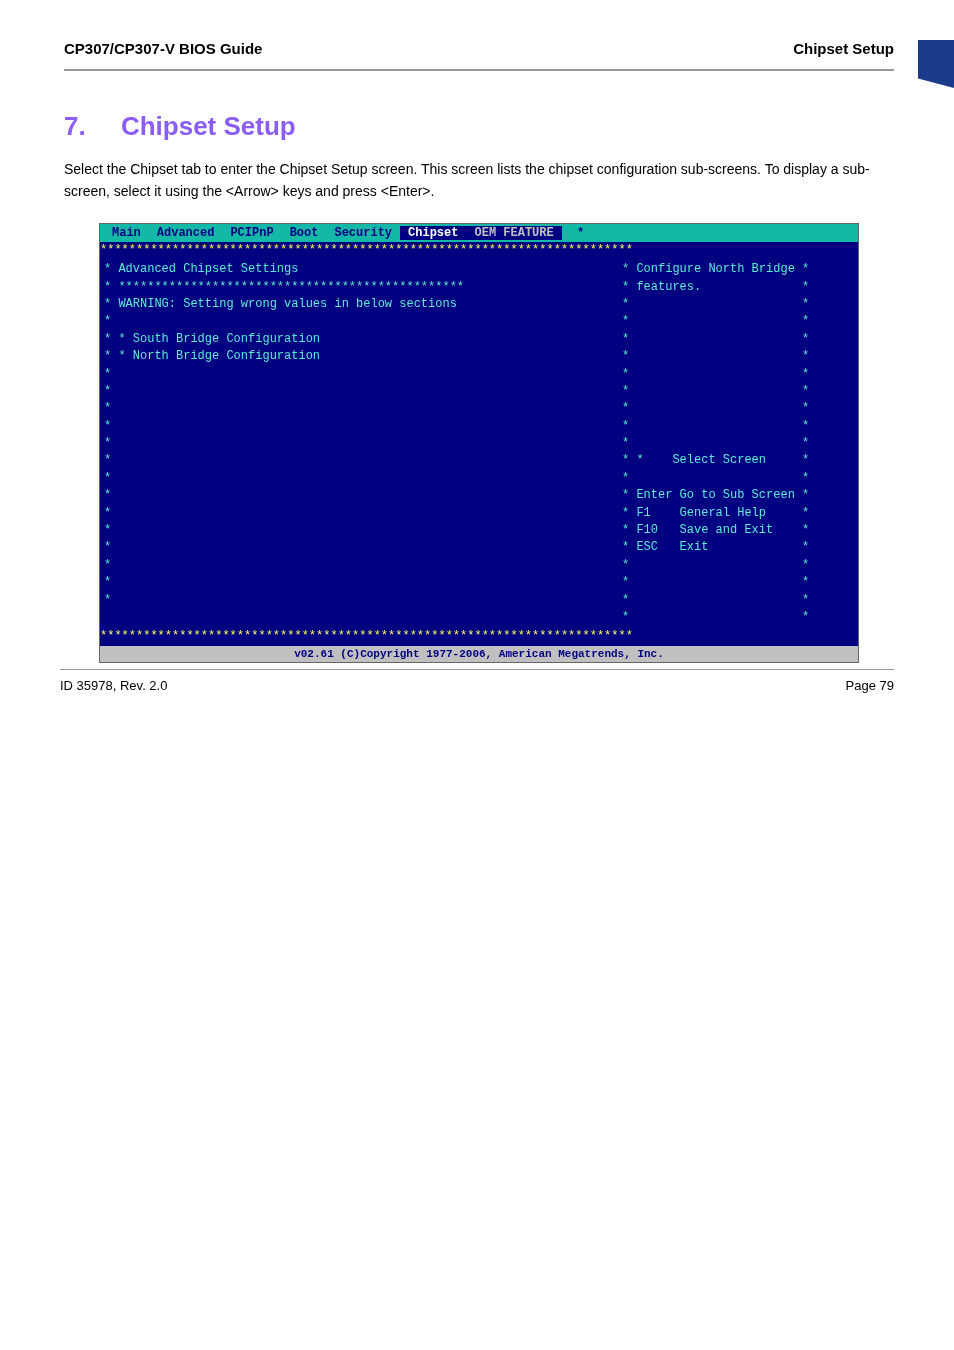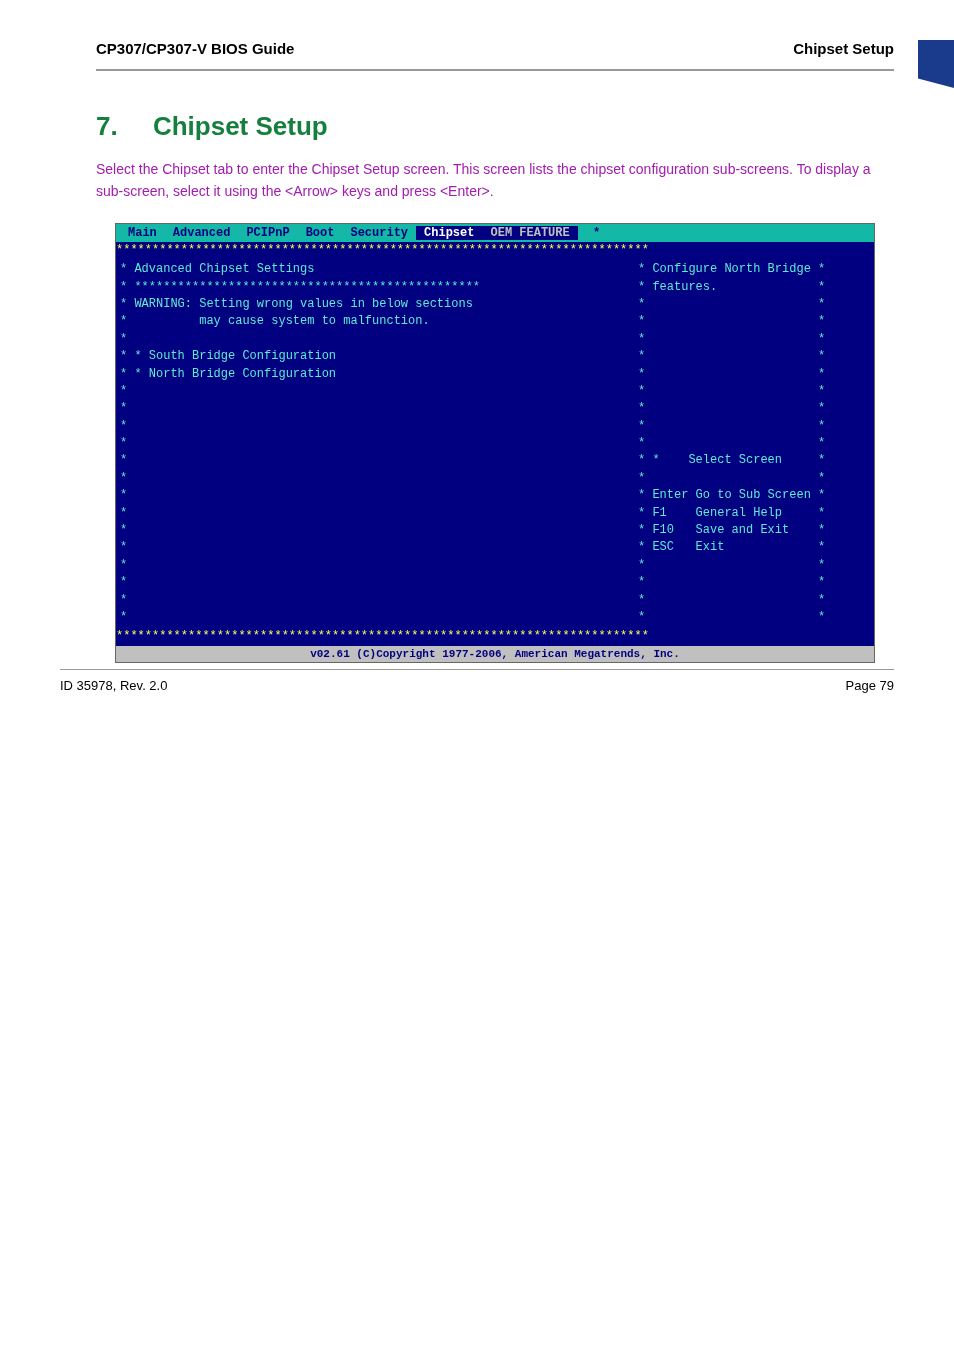--- a/index.html
+++ b/index.html
@@ -6,21 +6,21 @@
     body {
       font-family: Arial, sans-serif;
       background: #fff;
       color: #000;
       width: 954px;
       min-height: 1350px;
       position: relative;
     }
 
     .page-container {
-      padding: 40px 60px 60px 96px;
+      padding: 40px 60px 60px 64px;
       position: relative;
     }
 
     
     .header {
       display: flex;
       justify-content: space-between;
       align-items: flex-start;
       padding-bottom: 12px;
       border-bottom: 2px solid #999;
@@ -49,30 +49,30 @@
     }
 
     
     .chapter-section {
       margin-top: 40px;
       margin-bottom: 20px;
     }
     .chapter-title {
       font-size: 26px;
       font-weight: bold;
-      color: #15803d;
+      color: #8b5cf6;
       margin-bottom: 16px;
     }
     .chapter-number {
       margin-right: 28px;
     }
     .chapter-desc {
       font-size: 14px;
       line-height: 1.6;
-      color: #a21caf;
+      color: #000000;
     }
 
     
     .bios-container {
       background: #000080;
       color: #c0c0c0;
       font-family: 'Courier New', Courier, monospace;
       font-size: 12px;
       padding: 0;
       margin: 0 auto;
@@ -198,21 +198,20 @@
       <span class="bios-menu-item">&nbsp;*</span>
     </div>
 
     <div class="bios-stars">**************************************************************************</div>
 
     <div class="bios-body">
       <div class="bios-left">
         <div class="bios-line">* Advanced Chipset Settings</div>
         <div class="bios-line">* ************************************************</div>
         <div class="bios-line">* WARNING: Setting wrong values in below sections</div>
-        <div class="bios-line">*          may cause system to malfunction.</div>
         <div class="bios-line">*</div>
         <div class="bios-line">* * South Bridge Configuration</div>
         <div class="bios-line">* * North Bridge Configuration</div>
         <div class="bios-line">*</div>
         <div class="bios-line">*</div>
         <div class="bios-line">*</div>
         <div class="bios-line">*</div>
         <div class="bios-line">*</div>
         <div class="bios-line">*</div>
         <div class="bios-line">*</div>

